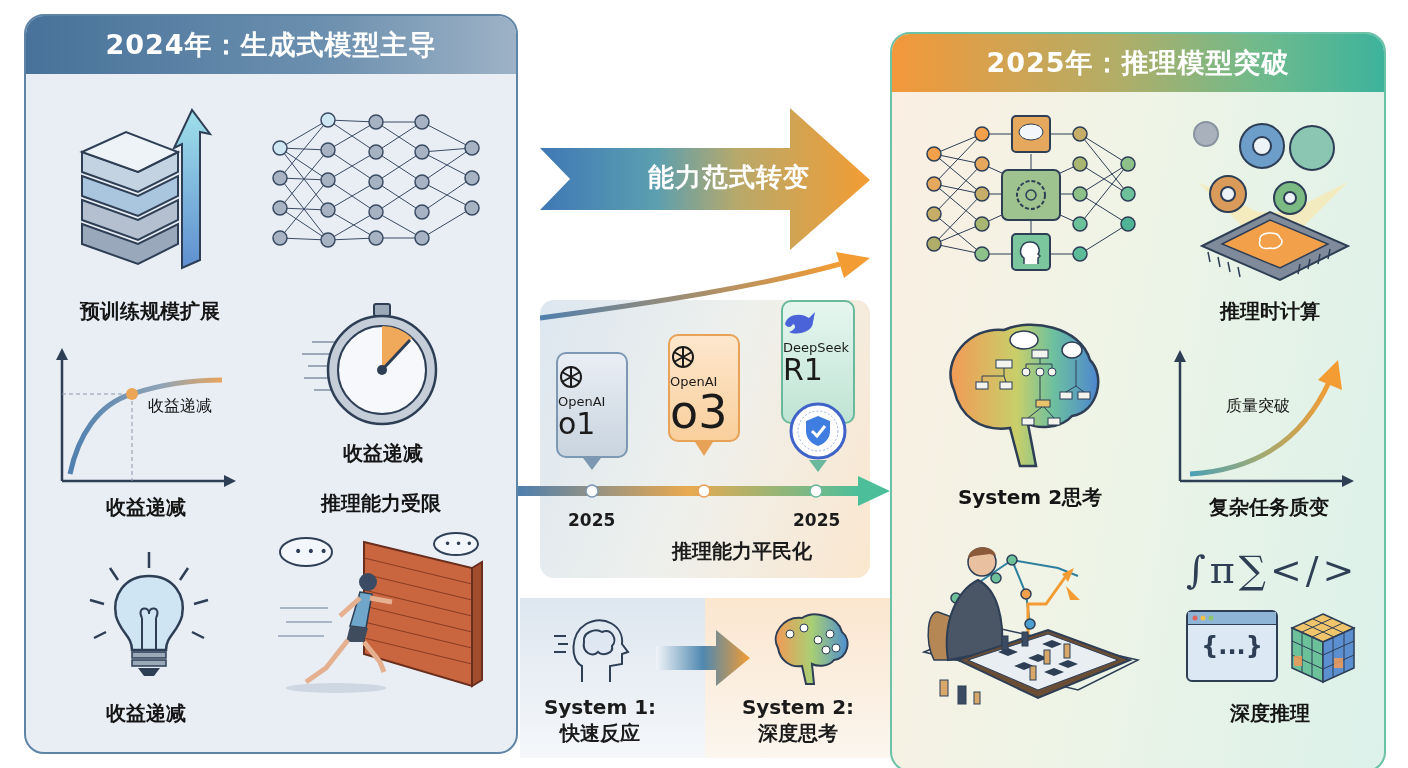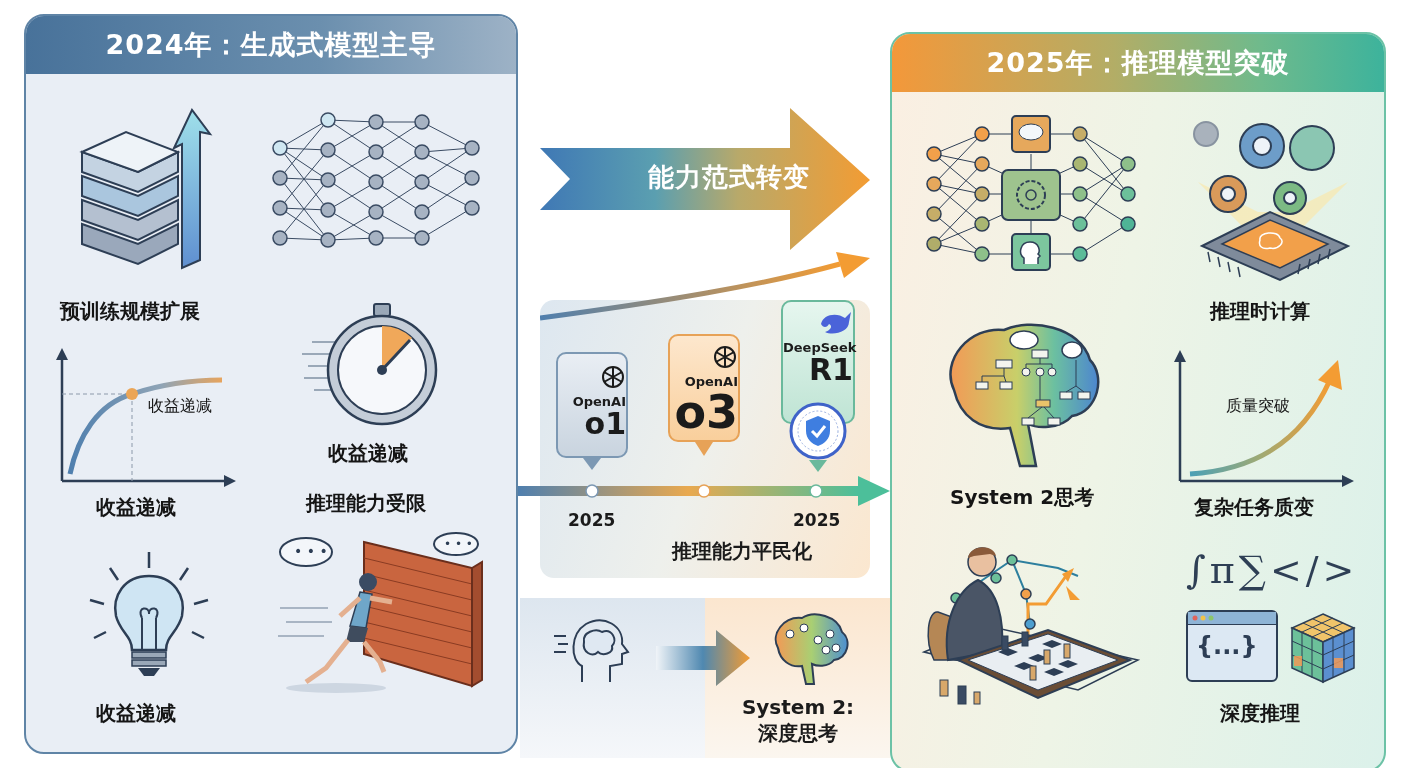--- a/index.html
+++ b/index.html
@@ -7,31 +7,31 @@
   .stage{position:relative;width:1408px;height:768px}
 
   
   .panel{position:absolute;border-radius:20px;overflow:hidden}
   .panel-left{left:24px;top:14px;width:494px;height:740px;border:2px solid #5f84a6;background:#e9eef5}
   .panel-right{left:890px;top:32px;width:496px;height:740px;border:2px solid #6cc2a6;background:linear-gradient(100deg,#fbefe2 0%,#eef4e6 45%,#dbf1ea 100%)}
   .panel-head{height:58px;display:flex;align-items:center;justify-content:center;color:#fff;font-weight:bold;font-size:27px;letter-spacing:1px}
   .panel-left .panel-head{background:linear-gradient(90deg,#48729a 0%,#6b8fae 60%,#9db2c6 100%)}
   .panel-right .panel-head{background:linear-gradient(90deg,#f3983a 0%,#b3ad66 45%,#6fba8c 75%,#3db39c 100%)}
 
-  .cap{position:absolute;font-weight:bold;font-size:20px;color:#151515;white-space:nowrap;text-align:left}
+  .cap{position:absolute;font-weight:bold;font-size:20px;color:#151515;white-space:nowrap;text-align:center}
   .icon{position:absolute}
 
   
   .shift-arrow{position:absolute;left:540px;top:108px;width:330px;height:142px}
   .shift-label{position:absolute;left:600px;top:160px;width:210px;text-align:right;color:#fff;font-weight:bold;font-size:26px;letter-spacing:1px}
   .demo-box{position:absolute;left:540px;top:300px;width:330px;height:278px;border-radius:14px;background:linear-gradient(110deg,#dde7f0 0%,#eef0ec 50%,#fbe7cf 100%)}
   .sys-box-l{position:absolute;left:520px;top:598px;width:185px;height:160px;background:linear-gradient(180deg,#dde6ef 0%,#f5f7fa 100%)}
   .sys-box-r{position:absolute;left:705px;top:598px;width:185px;height:160px;background:linear-gradient(180deg,#fbe6cf 0%,#fbf6ef 100%)}
 
-  .bubble{position:absolute;border-radius:10px;text-align:right;font-weight:bold}
+  .bubble{position:absolute;border-radius:10px;text-align:left;font-weight:normal}
   .bubble .brand{font-size:13px;display:block}
   .bubble .model{font-size:30px;display:block;line-height:1}
   .b-o1{left:556px;top:352px;width:72px;height:106px;background:linear-gradient(180deg,#e9eef4,#c9d4df);border:2px solid #7c98b3}
   .b-o3{left:668px;top:334px;width:72px;height:108px;background:linear-gradient(180deg,#fde7cd,#f9cf9c);border:2px solid #e7a257}
   .b-r1{left:781px;top:300px;width:74px;height:124px;background:linear-gradient(180deg,#e6f6ef,#bfe4d4);border:2px solid #6ab99c}
   .tail{position:absolute;width:0;height:0;border-left:9px solid transparent;border-right:9px solid transparent}
   .year{position:absolute;font-weight:bold;font-size:17px;color:#1b1b1b}
   .demo-cap{position:absolute;left:540px;top:538px;width:272px;text-align:right;font-weight:bold;font-size:20px}
   .sys-label{position:absolute;font-weight:bold;font-size:20px;text-align:center;line-height:1.3;color:#1b1b1b}
 
@@ -278,20 +278,24 @@
     <path d="M10 36 C2 22 16 4 34 6 C46 -2 70 4 74 20 C84 28 80 46 66 48 C60 56 48 54 44 52 L46 72 L38 72 L34 54 C22 56 12 48 10 36Z" fill="url(#gg)" stroke="#2d3e55" stroke-width="2"></path>
     <g fill="#fff" stroke="#2d3e55" stroke-width="1">
         <circle cx="22" cy="22" r="4"></circle>
         <circle cx="36" cy="16" r="4"></circle>
         <circle cx="50" cy="28" r="4"></circle>
         <circle cx="62" cy="22" r="4"></circle>
         <circle cx="58" cy="38" r="4"></circle>
         <circle cx="68" cy="36" r="4"></circle>
       </g>
   </svg>
+  <div class="sys-label" style="left:530px;top:694px;width:140px">
+    <div>System 1:</div>
+    <div>快速反应</div>
+  </div>
   <div class="sys-label" style="left:728px;top:694px;width:140px">
     <div>System 2:</div>
     <div>深度思考</div>
   </div>
 
   <div class="panel panel-right">
     <div class="panel-head">2025年：推理模型突破</div>
   </div>
 
   <svg class="icon" style="left:924px;top:104px" width="214" height="180" viewBox="0 0 214 180">

